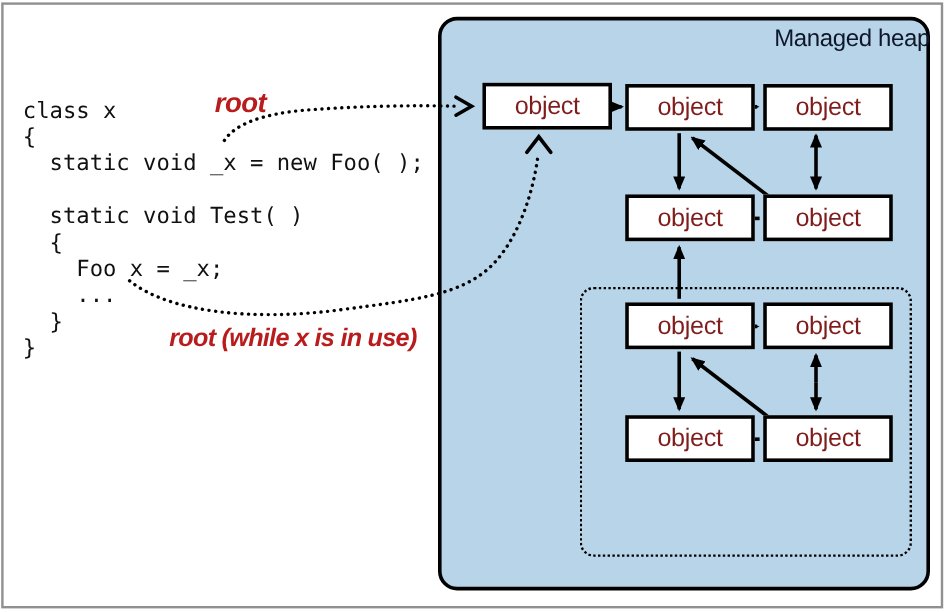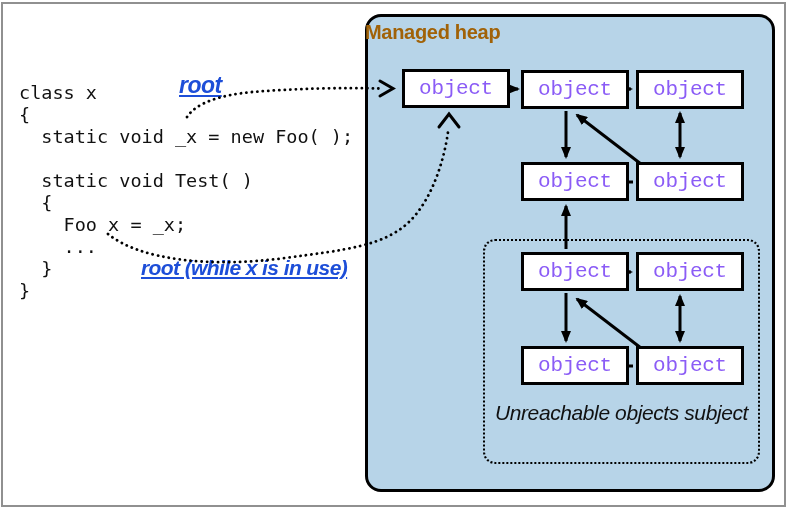--- a/index.html
+++ b/index.html
@@ -8,41 +8,41 @@
   .frame{position:absolute;left:1px;top:2px;width:781px;height:501px;
          border:2px solid var(--frame-border,#909090);pointer-events:none;}
 
   
   .code{position:absolute;left:16px;top:79px;margin:3px;
         font-family:"DejaVu Sans Mono",monospace;font-size:18.5px;line-height:22px;
         color:#111;}
   .code-line{white-space:pre;min-height:22px;}
 
   
-  .root-label{position:absolute;font-style:italic;font-weight:bold;color:#1d4ed8;text-decoration:underline;}
+  .root-label{position:absolute;font-style:italic;font-weight:bold;color:#b91c1c;}
   .root-1{left:179px;top:72px;font-size:23px;letter-spacing:-0.5px;}
-  .root-2{left:141px;top:256px;font-size:21px;letter-spacing:-0.6px;}
+  .root-2{left:141px;top:270px;font-size:21px;letter-spacing:-0.6px;}
 
   
   .heap{position:absolute;left:365px;top:14px;width:410px;height:478px;box-sizing:border-box;
         background:var(--heap-fill,#b7d4e8);border:3.5px solid var(--stroke,#000);border-radius:16px;}
-  .heap-title{position:absolute;left:365px;top:21px;width:410px;text-align:left;
-        font-weight:bold;font-size:20px;letter-spacing:-0.3px;color:#a16207;}
+  .heap-title{position:absolute;left:365px;top:21px;width:410px;text-align:right;
+        font-weight:normal;font-size:20px;letter-spacing:-0.3px;color:#0f172a;}
 
   
   .unreach{position:absolute;left:483px;top:239px;width:277px;height:225px;box-sizing:border-box;
         border:2.5px dotted #000;border-radius:12px;}
   .unreach-caption{position:absolute;left:483px;top:401px;width:277px;text-align:center;
         font-style:italic;font-size:21px;line-height:24px;letter-spacing:-0.4px;color:#111;}
 
   
   .obox{position:absolute;width:108px;height:39px;box-sizing:border-box;
         background:var(--box-fill,#fff);border:3px solid var(--stroke,#000);
         display:flex;align-items:center;justify-content:center;
-        font-size:21px;letter-spacing:-0.3px;color:#8b5cf6;font-family:Liberation Mono, monospace;}
+        font-size:21px;letter-spacing:-0.3px;color:#7f1d1d;}
 
   .arrows{position:absolute;left:0;top:0;width:787px;height:510px;pointer-events:none;}
   .sline{stroke:#000;stroke-width:3;fill:none;}
   .dots{fill:none;stroke:#000;stroke-width:2.8;stroke-dasharray:0.1 5.4;stroke-linecap:round;}
   .chev{fill:none;stroke:#000;stroke-width:3;stroke-linecap:round;stroke-linejoin:miter;}
 </style>
 </head>
 <body>
 
 <div class="stage">
@@ -93,17 +93,16 @@
   <div class="obox" style="left:521px;top:70px;">object</div>
   <div class="obox" style="left:636px;top:70px;">object</div>
   <div class="obox" style="left:521px;top:162px;">object</div>
   <div class="obox" style="left:636px;top:162px;">object</div>
   <div class="obox" style="left:521px;top:252px;">object</div>
   <div class="obox" style="left:636px;top:252px;">object</div>
   <div class="obox" style="left:521px;top:346px;">object</div>
   <div class="obox" style="left:636px;top:346px;">object</div>
 
   <div class="unreach-caption">
-    <div>Unreachable objects subject</div>
   </div>
 
   <div class="frame"></div>
 </div>
 
 </body></html>

